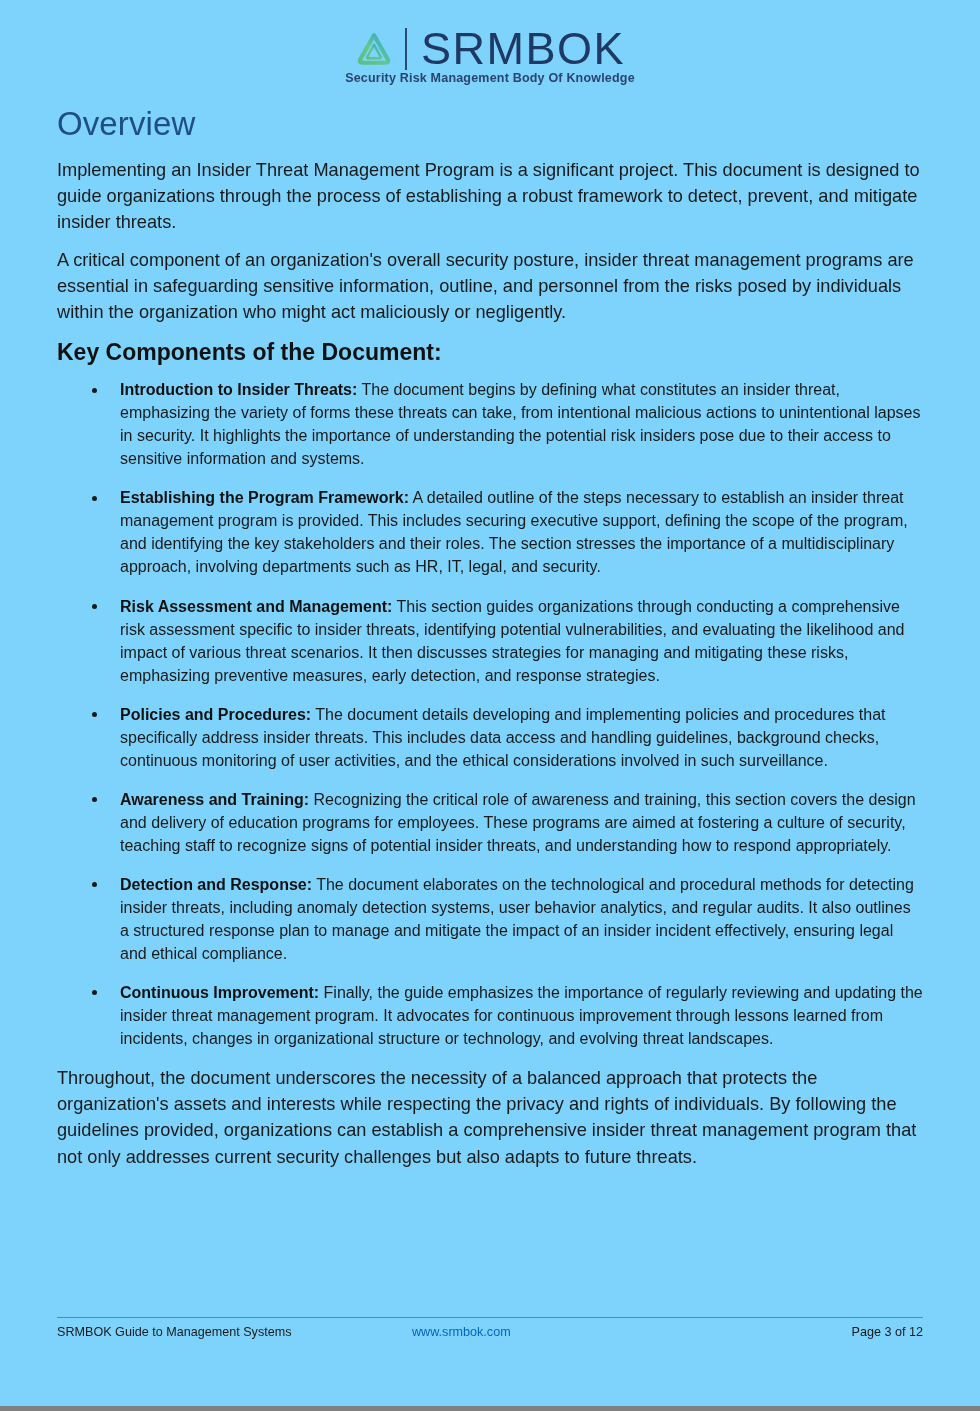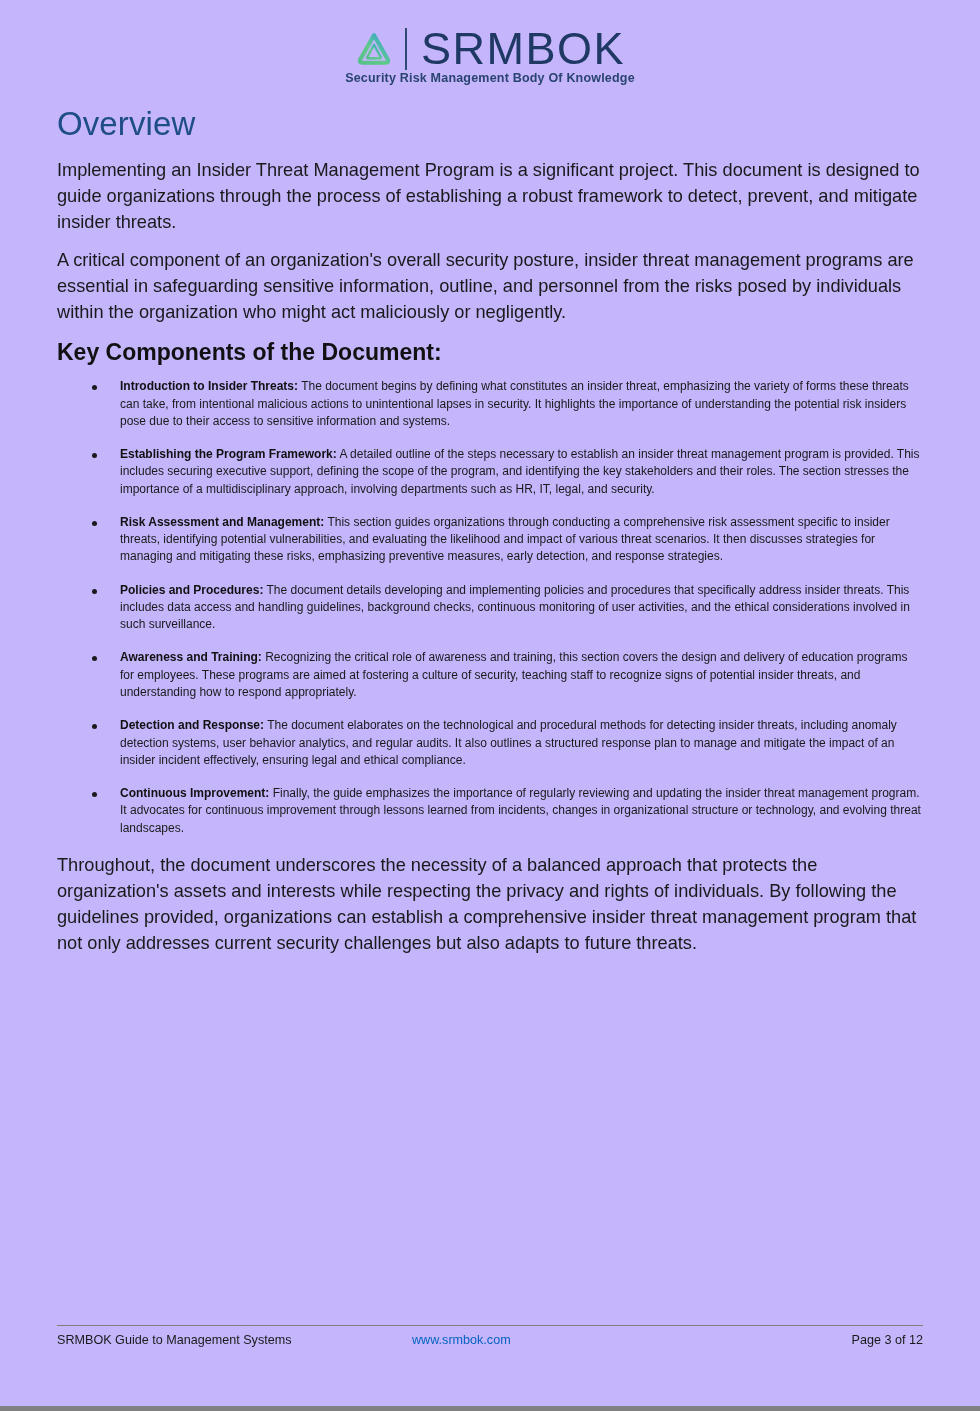--- a/index.html
+++ b/index.html
@@ -8,21 +8,21 @@
     background: #ffffff;
   }
   body {
     font-family: "Liberation Sans", sans-serif;
     -webkit-font-smoothing: antialiased;
   }
   .page {
     position: relative;
     width: 980px;
     height: 1411px;
-    background: #c4b5fd;
+    background: #7dd3fc;
     overflow: hidden;
     box-sizing: border-box;
   }
 
   
   .header {
     padding-top: 26px;
     display: flex;
     flex-direction: column;
     align-items: center;
@@ -96,21 +96,21 @@
   }
   ul.components {
     list-style: none;
     margin: 0 0 13px 0;
     padding: 0;
   }
   ul.components > li {
     position: relative;
     padding-left: 63px;
     margin-bottom: 16px;
-    font-size: 12px;
+    font-size: 16px;
     line-height: 1.44;
     color: #1a1a1a;
   }
   ul.components > li:last-child {
     margin-bottom: 0;
   }
   ul.components > li .bullet-dot {
     position: absolute;
     left: 35px;
     top: 0.58em;
@@ -127,21 +127,21 @@
     margin-top: 15px;
   }
 
   
   .footer {
     position: absolute;
     left: 0;
     right: 0;
     bottom: 56px;
     width: 866px;
-    margin: 8px auto;
+    margin: 16px auto;
   }
   .footer-rule {
     border-top: 1px solid #7f7f7f;
     margin-bottom: 7px;
   }
   .footer-row {
     display: flex;
     align-items: baseline;
     font-size: 12.6px;
     color: #1a1a1a;

